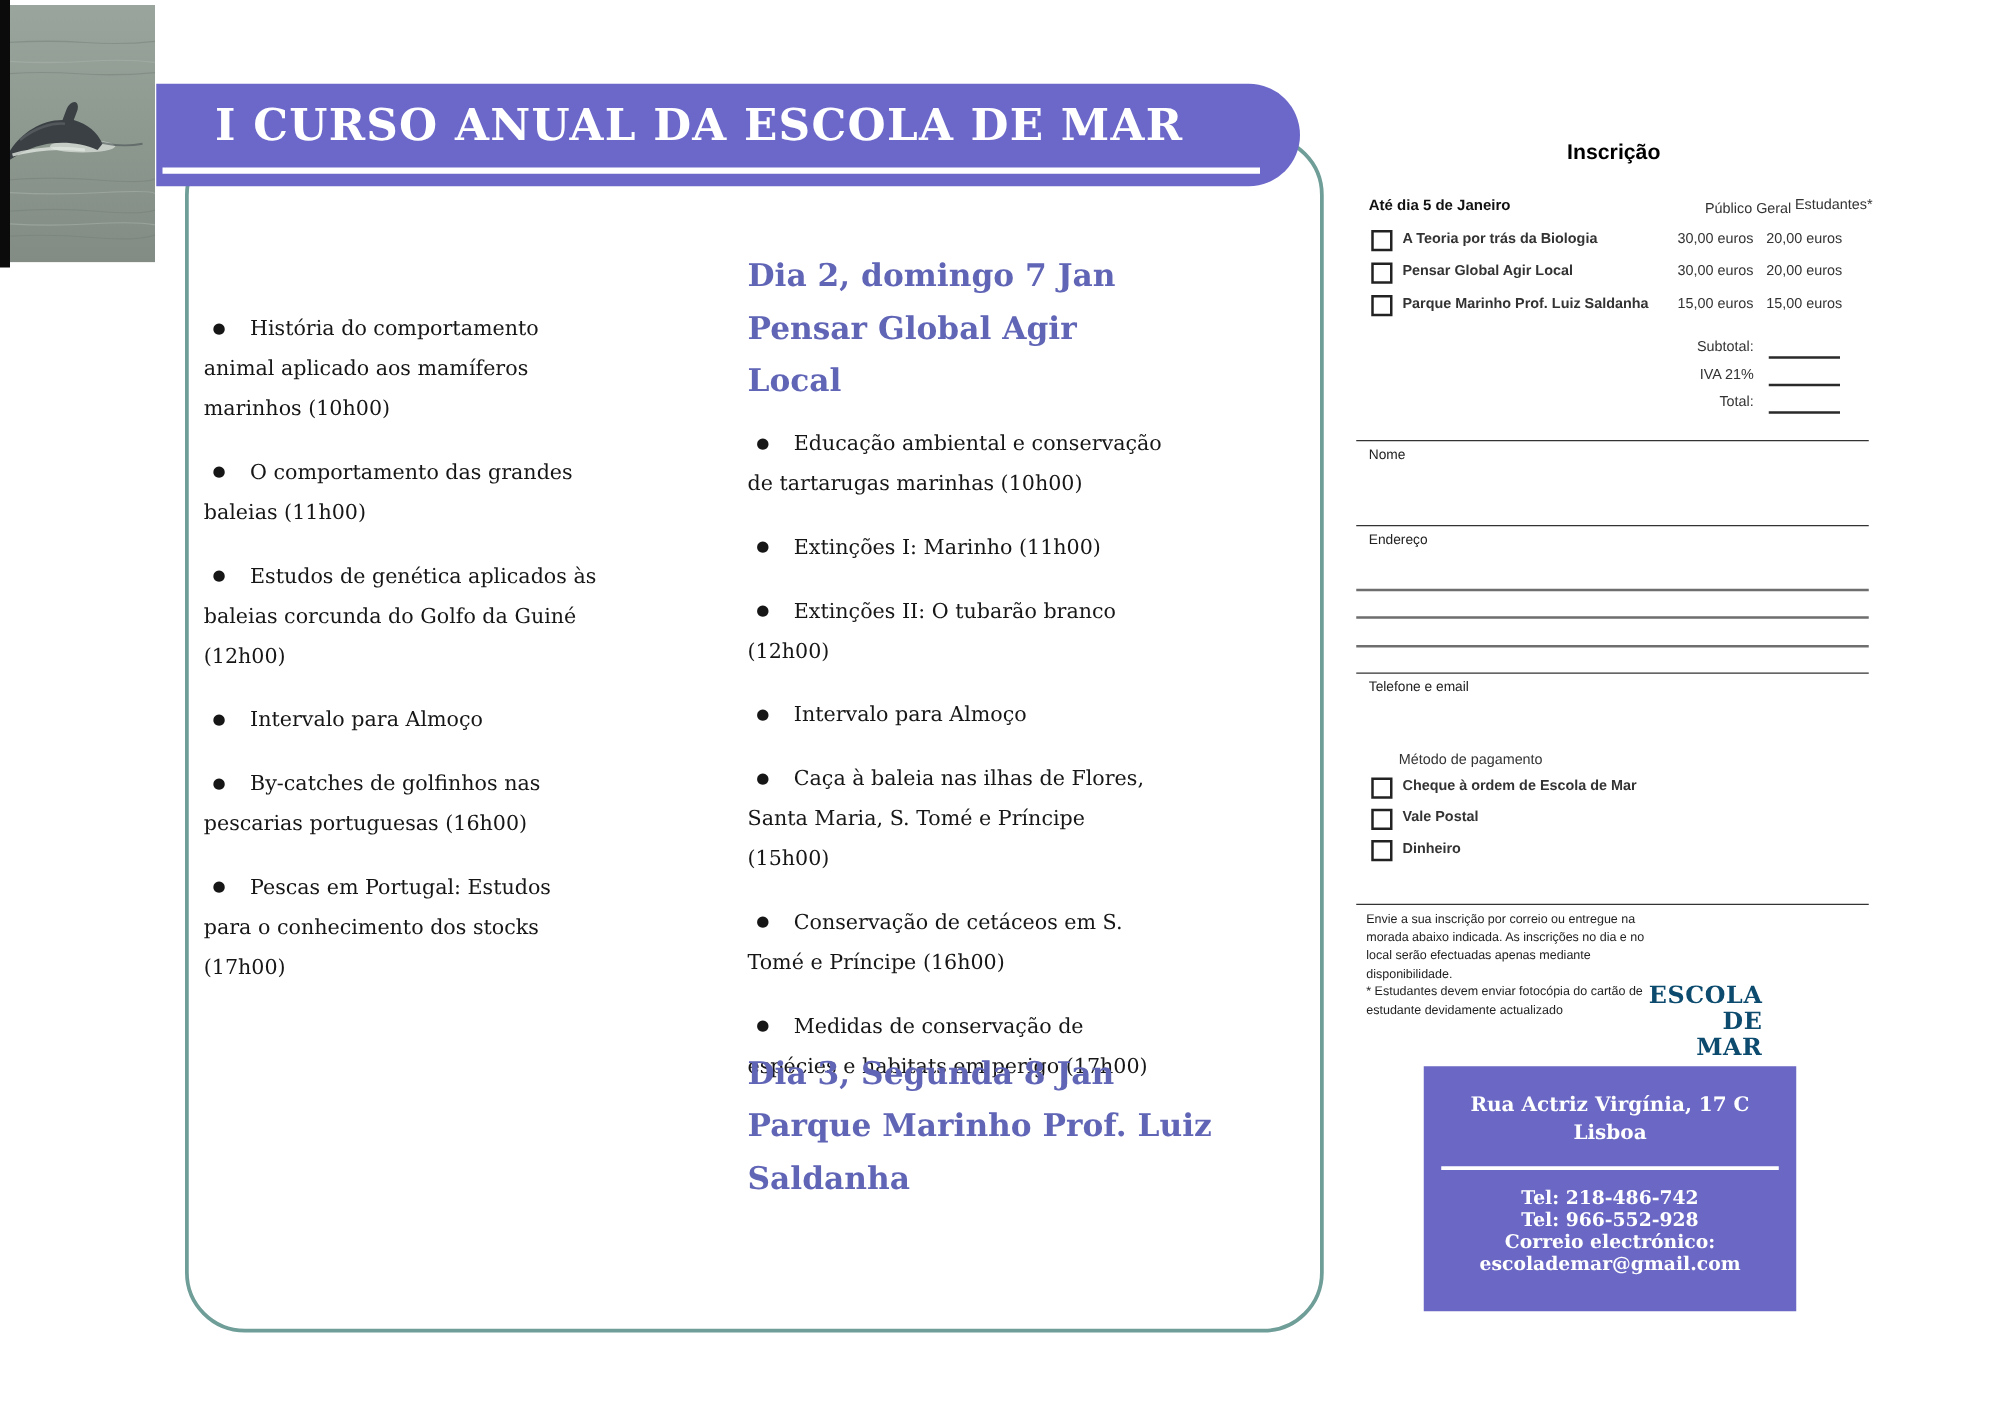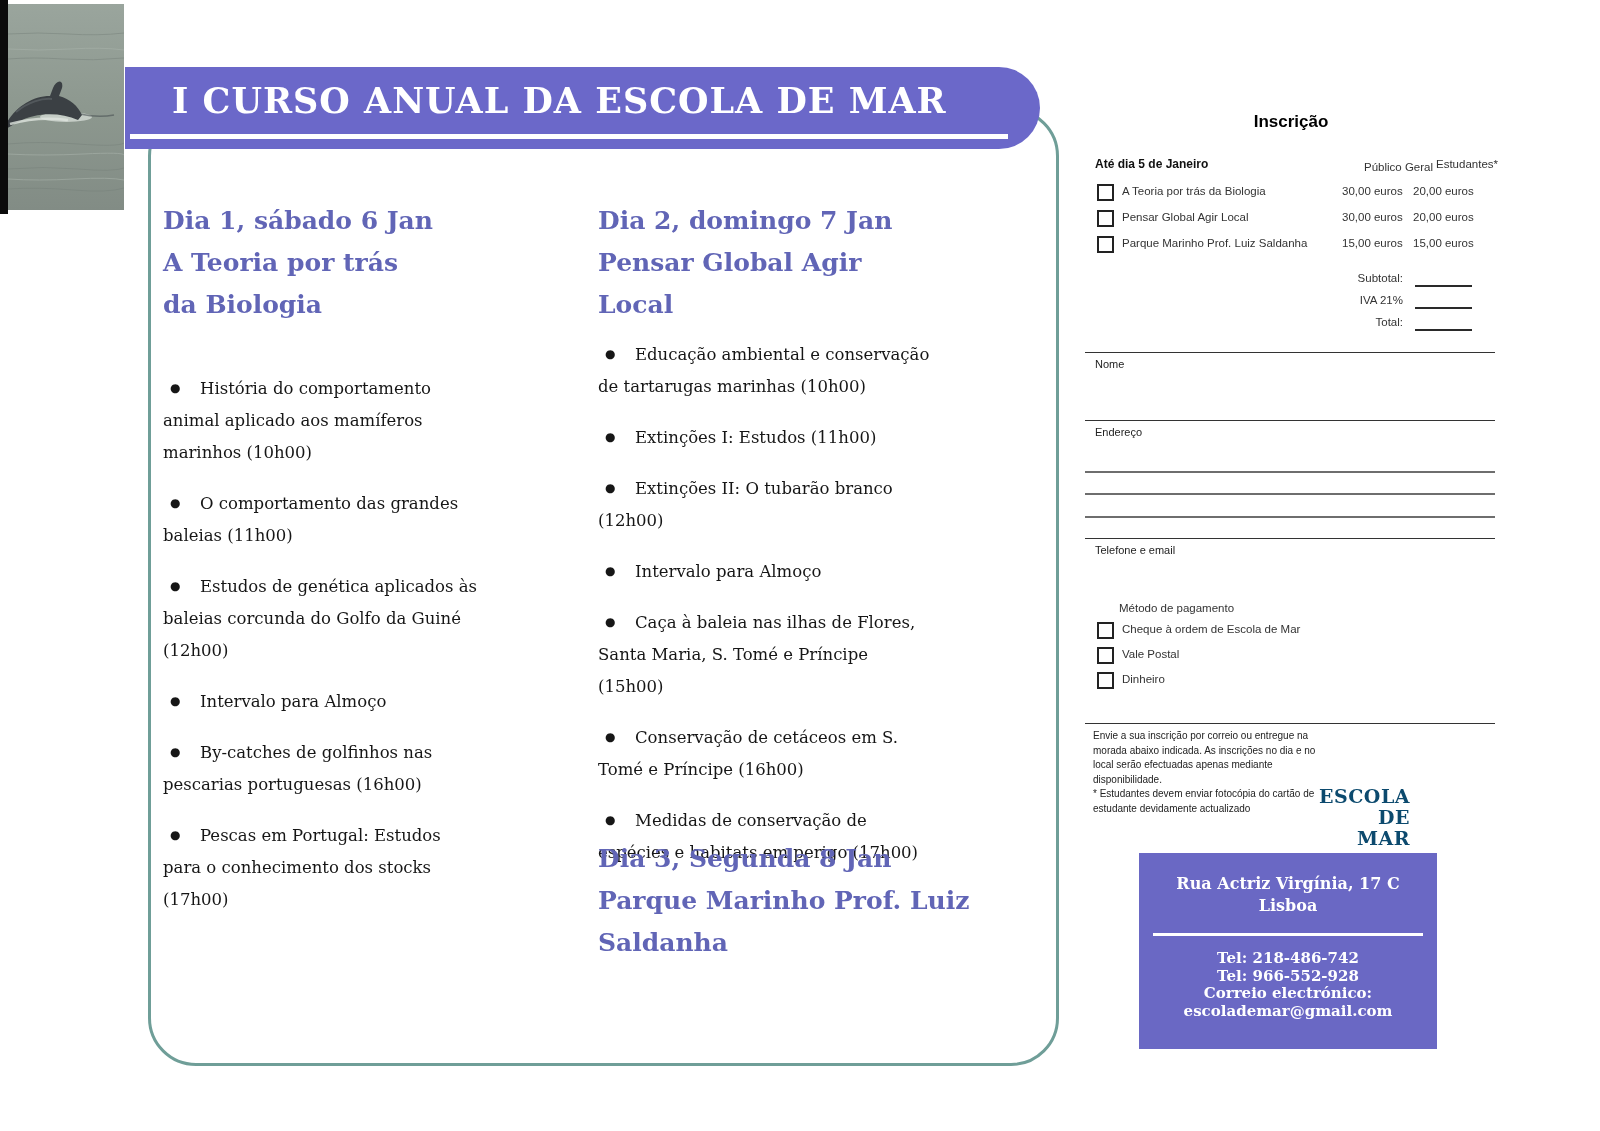--- a/index.html
+++ b/index.html
@@ -34,21 +34,21 @@
   
   .form{position:absolute;left:1085px;top:108px;width:412px;height:954px;z-index:2;
         font-family:"Liberation Sans","DejaVu Sans",sans-serif;color:#222;}
   .form-title{position:absolute;top:4px;left:0;width:100%;text-align:center;font-weight:bold;
               font-size:17px;color:#000;}
   .abs{position:absolute;}
   .lbl-bold{font-weight:bold;font-size:12px;color:#111;}
   .lbl{font-size:11.5px;color:#333;margin-left:24px;}
   .small-lbl{font-size:11px;color:#222;}
   .checkbox{position:absolute;width:13px;height:13px;border:2px solid #222;background:#fff;}
-  .course-label{position:absolute;left:37px;top:1px;font-size:11.5px;color:#333;white-space:nowrap;}
+  .course-label{position:absolute;left:37px;top:1px;font-size:11.5px;color:#333;white-space:nowrap;font-weight:bold;}
   .price{position:absolute;top:1px;font-size:11.5px;color:#333;white-space:nowrap;}
   .p1{left:257px;} .p2{left:328px;}
   .tot-label{position:absolute;right:94px;font-size:11.5px;color:#333;padding-left:16px;}
   .tot-line{position:absolute;left:330px;width:57px;height:13px;border-bottom:2px solid #2a2a2a;}
   .rule{position:absolute;left:0;width:410px;border-top:2px solid #6e6e6e;}
   .rule.dark{border-top:1.5px solid #333;}
   .note{position:absolute;left:8px;font-size:10px;line-height:14.5px;color:#222;}
   .brand{position:absolute;left:200px;top:678px;width:125px;text-align:right;
          font-family:"DejaVu Serif",serif;font-weight:bold;font-size:19px;line-height:21px;
          color:#0c4a6e;letter-spacing:0.5px;}
@@ -100,43 +100,38 @@
   </div>
 
   <div class="schedule-box"></div>
 
   <div class="banner">
     <div class="banner-title">I CURSO ANUAL DA ESCOLA DE MAR</div>
     <div class="banner-underline"></div>
   </div>
 
   <div class="col col1">
-    <div class="day-heading">
-      <div>Dia 1, sábado 6 Jan</div>
-      <div>A Teoria por trás</div>
-      <div>da Biologia</div>
-    </div>
     <div class="items">
       <div class="bi">História do comportamento animal aplicado aos mamíferos marinhos (10h00)</div>
       <div class="bi">O comportamento das grandes baleias (11h00)</div>
       <div class="bi">Estudos de genética aplicados às baleias corcunda do Golfo da Guiné (12h00)</div>
       <div class="bi">Intervalo para Almoço</div>
       <div class="bi">By-catches de golfinhos nas pescarias portuguesas (16h00)</div>
       <div class="bi">Pescas em Portugal: Estudos para o conhecimento dos stocks (17h00)</div>
     </div>
   </div>
 
   <div class="col col2">
     <div class="day-heading">
       <div>Dia 2, domingo 7 Jan</div>
       <div>Pensar Global Agir Local</div>
     </div>
     <div class="items tight">
       <div class="bi">Educação ambiental e conservação de tartarugas marinhas (10h00)</div>
-      <div class="bi">Extinções I: Estudos (11h00)</div>
+      <div class="bi">Extinções I: Marinho (11h00)</div>
       <div class="bi">Extinções II: O tubarão branco (12h00)</div>
       <div class="bi">Intervalo para Almoço</div>
       <div class="bi">Caça à baleia nas ilhas de Flores, Santa Maria, S. Tomé e Príncipe (15h00)</div>
       <div class="bi">Conservação de cetáceos em S. Tomé e Príncipe (16h00)</div>
       <div class="bi">Medidas de conservação de espécies e habitats em perigo (17h00)</div>
     </div>
   </div>
 
   <div class="col day3">
     <div class="day-heading">

